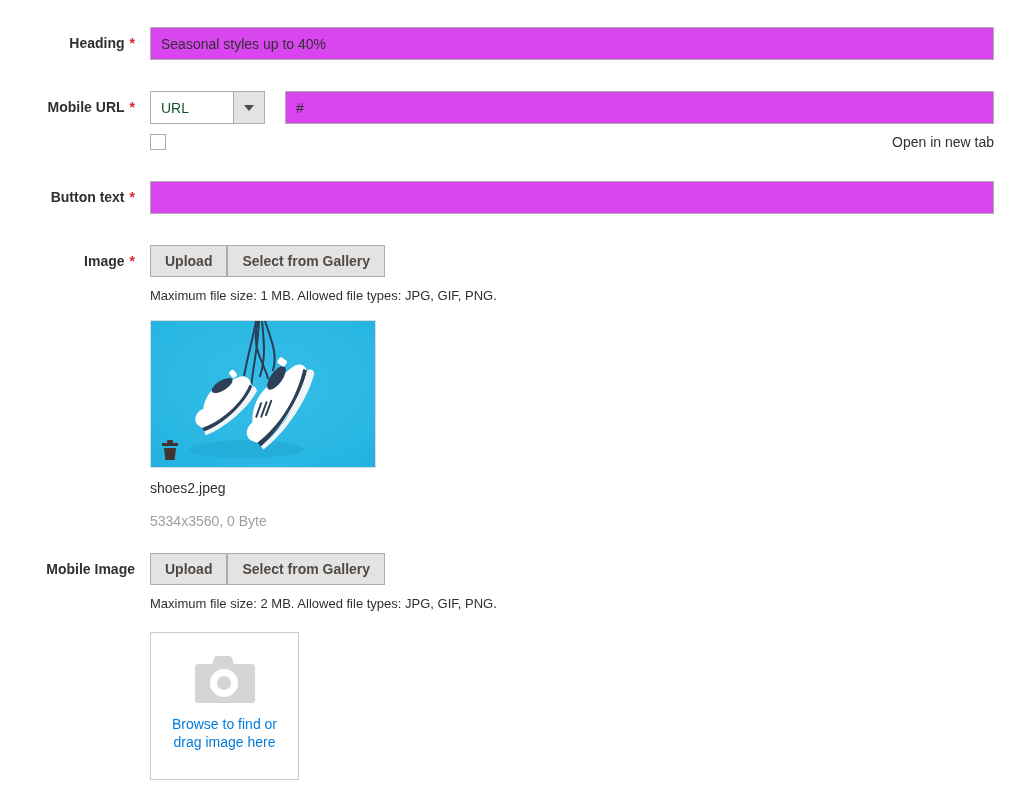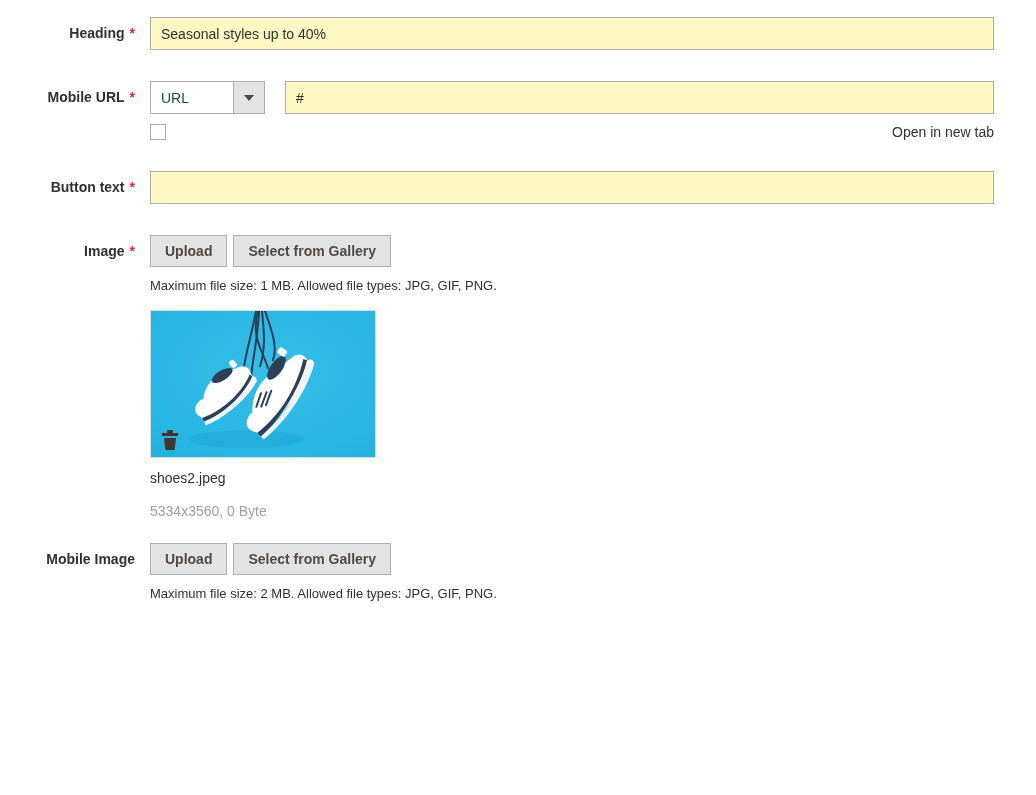--- a/index.html
+++ b/index.html
@@ -5,21 +5,21 @@
   * { box-sizing: border-box; }
   html, body { margin: 0; padding: 0; background: #fff; }
   body {
     font-family: "Liberation Sans", "DejaVu Sans", sans-serif;
     font-size: 14px;
     color: #303030;
   }
   .page {
     width: 1036px;
     min-height: 795px;
-    padding-top: 17px;
+    padding-top: 27px;
     background: #fff;
   }
   .form-row {
     display: flex;
     align-items: flex-start;
     margin-bottom: 31px;
   }
   .label-col {
     width: 135px;
     flex: 0 0 135px;
@@ -36,21 +36,21 @@
   }
   .field-col {
     margin-left: 15px;
     width: 844px;
     flex: 0 0 844px;
   }
   .text-input {
     width: 100%;
     height: 33px;
     border: 1px solid #adadad;
-    background: #fef9c3;
+    background: #d946ef;
     padding: 0 10px;
     font-family: inherit;
     font-size: 14px;
     color: #303030;
     outline: none;
   }
   
   .url-group { display: flex; }
   .select-box {
     width: 115px;
@@ -93,21 +93,21 @@
     appearance: none;
     -webkit-appearance: none;
     width: 16px; height: 16px;
     border: 1px solid #adadad;
     background: #fff;
     margin: 0 11px 0 0;
     cursor: pointer;
   }
   .checkbox-label { color: #303030; cursor: pointer; }
   
-  .btn-row { display: flex; gap: 6px; }
+  .btn-row { display: flex; }
   .btn {
     height: 32px;
     padding: 0 14px;
     background: #e3e3e3;
     border: 1px solid #adadad;
     color: #514943;
     font-family: inherit;
     font-size: 14px;
     font-weight: bold;
     cursor: pointer;
@@ -268,16 +268,28 @@
     <div class="label-col">
       <span>Mobile Image</span>
     </div>
     <div class="field-col">
       <div class="btn-row">
         <button class="btn">Upload</button>
         <button class="btn">Select from Gallery</button>
       </div>
       <div class="note">Maximum file size: 2 MB. Allowed file types: JPG, GIF, PNG.</div>
 
+      <div class="dropzone">
+        <svg class="cam" width="60" height="47" viewBox="0 0 60 47">
+          <path d="M17,9 L19,2 Q19.5,0 22,0 L34,0 Q36.5,0 37,2 L39,9 Z" fill="#d5d5d5"></path>
+          <rect x="0" y="8" width="60" height="39" rx="3" fill="#d5d5d5"></rect>
+          <circle cx="29" cy="27" r="14" fill="#ffffff"></circle>
+          <circle cx="29" cy="27" r="7" fill="#d5d5d5"></circle>
+        </svg>
+        <div class="dropzone-text">
+          <div>Browse to find or</div>
+          <div>drag image here</div>
+        </div>
+      </div>
     </div>
   </div>
 
 </div>
 
 </body></html>

